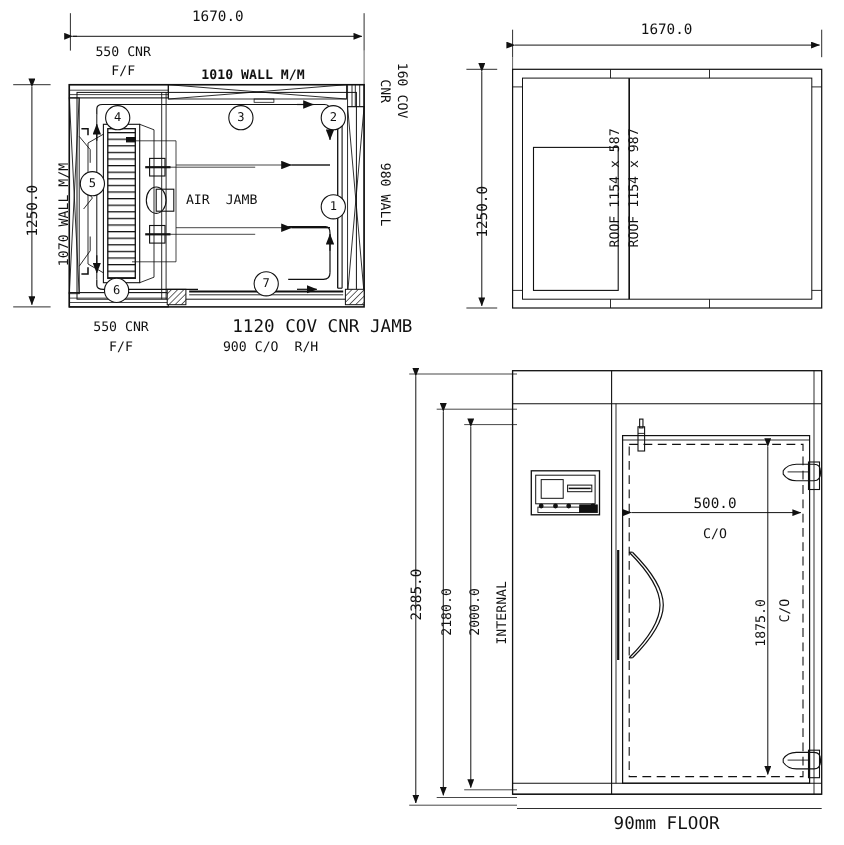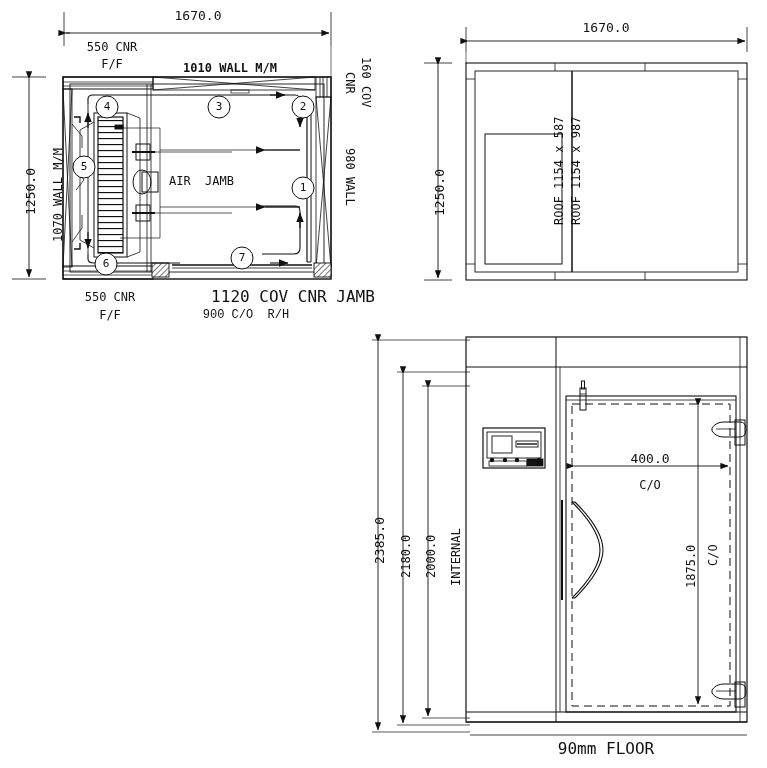--- a/index.html
+++ b/index.html
@@ -285,21 +285,21 @@
 <div class="lbl rot90" style="left:25px;top:215px;font-size:13px;">1250.0</div>
 <div class="lbl rot90" style="left:52px;top:242px;font-size:12px;">1070 WALL M/M</div>
 
 <div class="lbl rot90c" style="left:372px;top:57px;font-size:12px;">160 COV</div>
 <div class="lbl rot90c" style="left:356px;top:72px;font-size:12px;">CNR</div>
 <div class="lbl rot90c" style="left:356px;top:148px;font-size:12px;">980 WALL</div>
 
 <div class="lbl c" style="left:110px;top:291px;font-size:12px;">550 CNR</div>
 <div class="lbl c" style="left:110px;top:309px;font-size:12px;">F/F</div>
 <div class="lbl c" style="left:246px;top:291px;font-size:16px;margin-left:47px;">1120 COV CNR JAMB</div>
-<div class="lbl c" style="left:246px;top:309px;font-size:12px;font-family:Liberation Mono, monospace;">900 C/O  R/H</div>
+<div class="lbl c" style="left:246px;top:309px;font-size:12px;">900 C/O  R/H</div>
 
 <div class="lbl" style="left:169px;top:175px;font-size:12px;">AIR  JAMB</div>
 
 <div class="lbl c" style="left:303px;top:182px;font-size:11px;">1</div>
 <div class="lbl c" style="left:303px;top:101px;font-size:11px;">2</div>
 <div class="lbl c" style="left:219px;top:101px;font-size:11px;">3</div>
 <div class="lbl c" style="left:107px;top:101px;font-size:11px;">4</div>
 <div class="lbl c" style="left:84px;top:161px;font-size:11px;">5</div>
 <div class="lbl c" style="left:106px;top:258px;font-size:11px;">6</div>
 <div class="lbl c" style="left:242px;top:252px;font-size:11px;">7</div>
@@ -307,21 +307,21 @@
 <div class="lbl c" style="left:606px;top:22px;font-size:13px;">1670.0</div>
 <div class="lbl rot90" style="left:434px;top:216px;font-size:13px;">1250.0</div>
 <div class="lbl rot90" style="left:553px;top:225px;font-size:12px;">ROOF 1154 x 587</div>
 <div class="lbl rot90" style="left:570px;top:225px;font-size:12px;">ROOF 1154 x 987</div>
 
 <div class="lbl rot90" style="left:374px;top:564px;font-size:13px;">2385.0</div>
 <div class="lbl rot90" style="left:400px;top:578px;font-size:12px;">2180.0</div>
 <div class="lbl rot90" style="left:425px;top:578px;font-size:12px;">2000.0</div>
 <div class="lbl rot90" style="left:450px;top:586px;font-size:12px;">INTERNAL</div>
 
-<div class="lbl c" style="left:650px;top:453px;font-size:13px;">400.0</div>
+<div class="lbl c" style="left:650px;top:453px;font-size:13px;">500.0</div>
 <div class="lbl c" style="left:650px;top:479px;font-size:12px;">C/O</div>
 
 <div class="lbl rot90" style="left:685px;top:588px;font-size:12px;">1875.0</div>
 <div class="lbl rot90" style="left:707px;top:566px;font-size:12px;">C/O</div>
 
 <div class="lbl c" style="left:606px;top:743px;font-size:16px;">90mm FLOOR</div>
 
 </div>
 
 </body></html>

